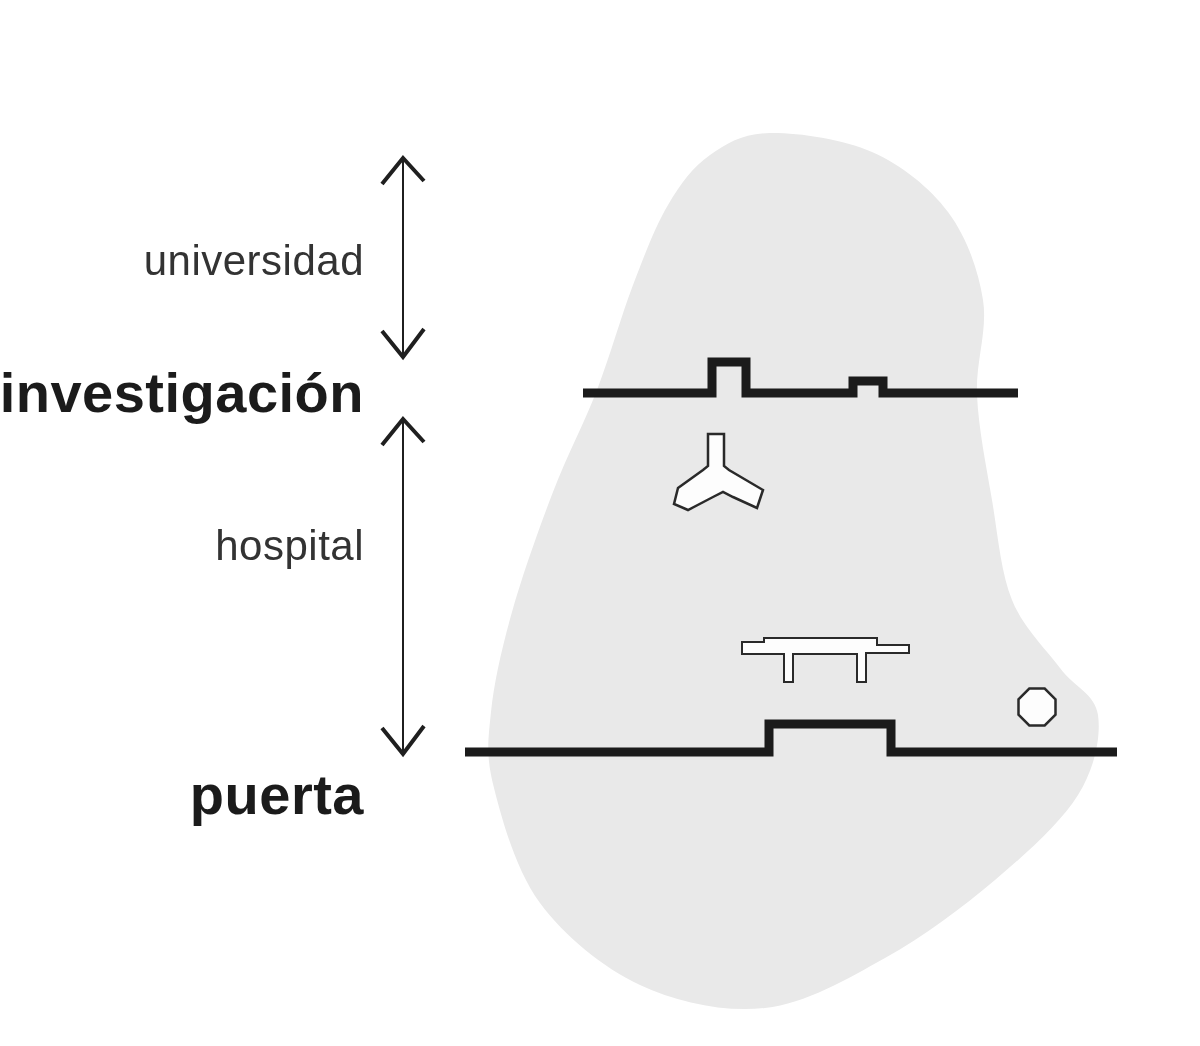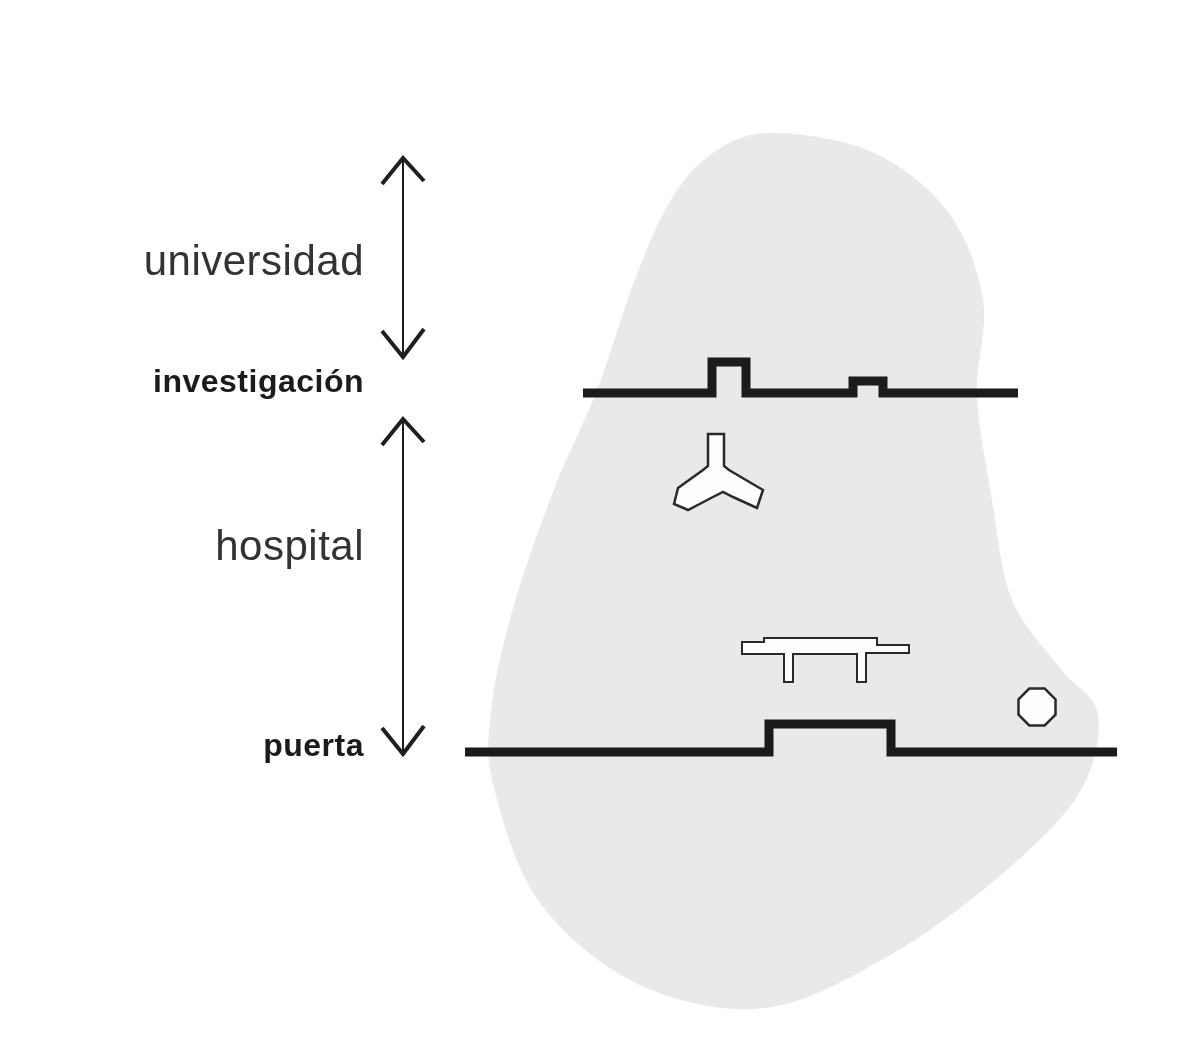--- a/index.html
+++ b/index.html
@@ -27,21 +27,21 @@
     color: #222222;
     line-height: 1;
     letter-spacing: 0.5px;
   }
   .zone-label.regular {
     font-size: 42px;
     font-weight: 400;
     color: #333333;
   }
   .zone-label.bold {
-    font-size: 32px;
+    font-size: 56px;
     font-weight: 700;
     color: #1b1b1b;
   }
   .boundary {
     fill: none;
     stroke: #1b1b1b;
     stroke-width: 9;
     stroke-linejoin: miter;
     stroke-linecap: butt;
   }
@@ -94,14 +94,14 @@
       <path class="arrow-head" d="M 382 728 L 403 754 L 424 726"></path>
     </g>
   </svg>
 
   <div class="zone-label regular" style="top: 240px;">universidad</div>
 
   <div class="zone-label bold" style="top: 365px;">investigación</div>
 
   <div class="zone-label regular" style="top: 525px;">hospital</div>
 
-  <div class="zone-label bold" style="top: 729px;">puerta</div>
+  <div class="zone-label bold" style="top: 767px;">puerta</div>
 </div>
 
 </body></html>

